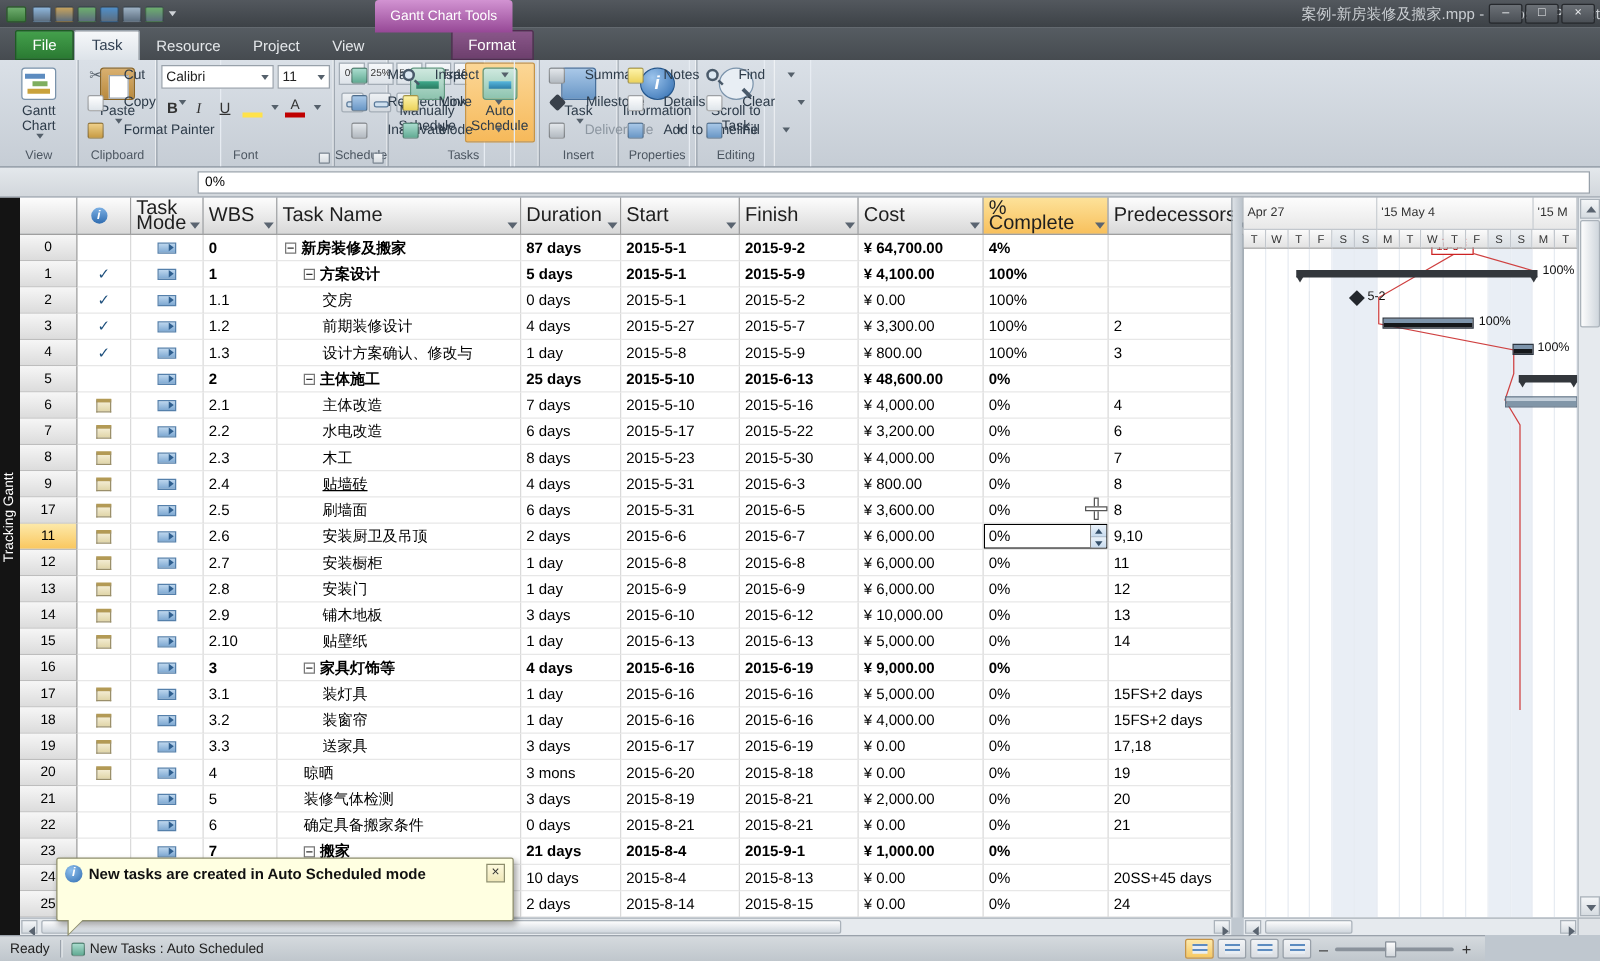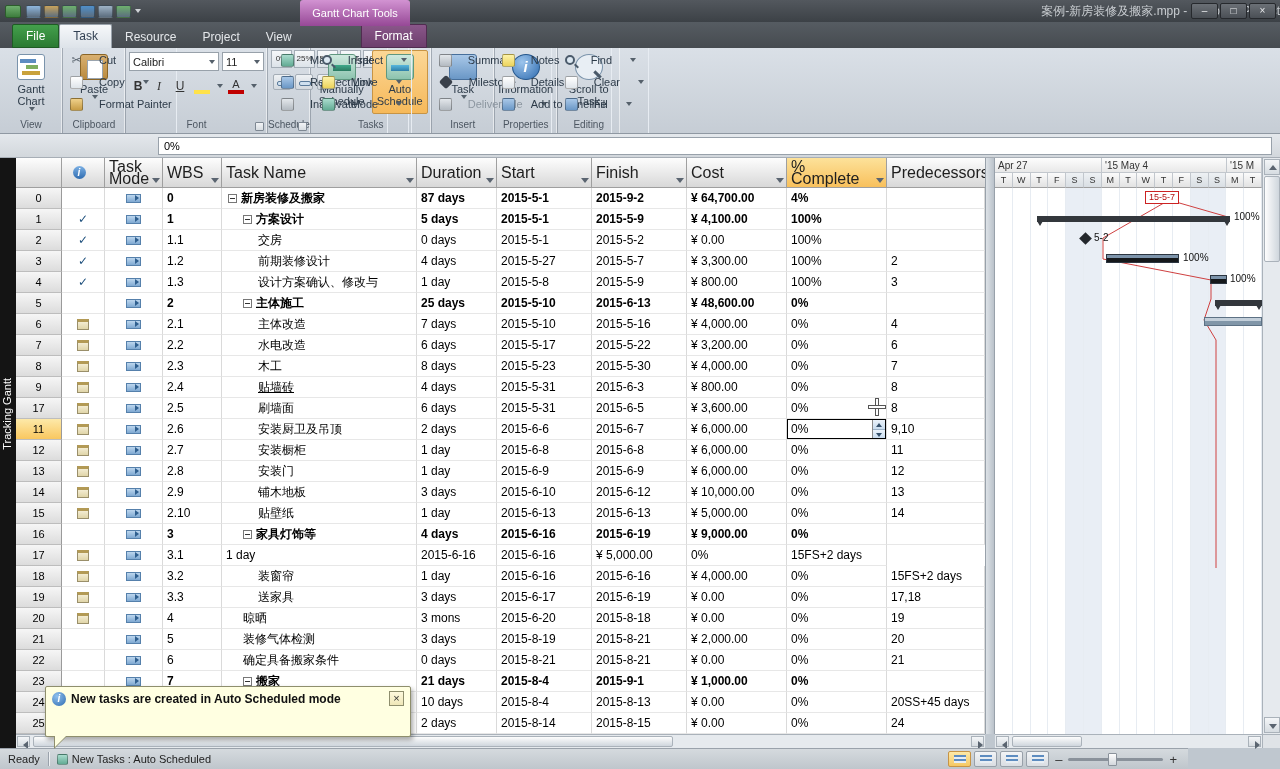--- a/index.html
+++ b/index.html
@@ -134,21 +134,21 @@
 .hscroll-right{left:995px;top:734px;width:267px;height:14px;background:#e6eaee;border-top:1px solid #aab2ba;display:flex;z-index:6;}
 .hscroll-left .sarrow,.hscroll-right .sarrow{width:13px;height:11px;}
 .hthumb{height:11px;margin:1px 0;background:linear-gradient(#fdfdfd,#cfd6dd);border:1px solid #aab2ba;border-radius:2px;}
 .hthumb.t1{width:640px;margin-left:2px;}
 .hthumb.t2{width:70px;margin-left:2px;}
 .hsp{flex:1;}
 .scroll-corner{left:1262px;top:734px;width:18px;height:14px;background:#dfe3e7;border-top:1px solid #aab2ba;border-left:1px solid #aab2ba;z-index:6;}
 
 
 .ghead{left:995px;top:158px;width:267px;height:30px;z-index:5;background:#eee;}
-.tier1{display:flex;height:15px;}
+.tier1{display:flex;height:26px;}
 .t1c{border-right:1px solid #c2c7cd;border-bottom:1px solid #c2c7cd;background:linear-gradient(#fdfdfd,#e8e8e8);font-size:10px;color:#333;display:flex;align-items:center;padding-left:3px;white-space:nowrap;overflow:hidden;}
 .t1c.w1{width:107px;} .t1c.w2{width:125px;} .t1c.w3{flex:1;}
 .tier2{display:flex;height:15px;}
 .t2c{flex:1;border-right:1px solid #c2c7cd;border-bottom:1px solid #9f9f9f;background:linear-gradient(#fbfbfb,#e2e2e2);font-size:9px;color:#333;display:flex;align-items:center;justify-content:center;}
 .t2c.wkd{background:linear-gradient(#eef1f4,#d9dee3);}
 .gbodyarea{left:995px;top:188px;width:267px;height:546px;background:#fff;overflow:hidden;z-index:4;}
 .gcols{position:absolute;left:0;top:0;right:0;bottom:0;}
 .gcol{position:absolute;top:0;bottom:0;border-right:1px solid #e7ecf2;}
 .gcol.wkd{background:#e9eef5;}
 .glines{position:absolute;left:0;top:0;z-index:1;}
@@ -783,20 +783,21 @@
       </div>
       <div class="trow">
         <div class="cell rownum">17</div>
         <div class="cell c-info">
           <div class="ic-cal"></div>
         </div>
         <div class="cell c-mode">
           <div class="ic-automode"></div>
         </div>
         <div class="cell c-wbs">3.1</div>
+        <div class="cell c-name" style="padding-left: 36px;"><div style="display: inline;">装灯具</div></div>
         <div class="cell c-dur">1 day</div>
         <div class="cell c-start">2015-6-16</div>
         <div class="cell c-fin">2015-6-16</div>
         <div class="cell c-cost">¥ 5,000.00</div>
         <div class="cell c-pct">0%</div>
         <div class="cell c-pred">15FS+2 days</div>
       </div>
       <div class="trow">
         <div class="cell rownum">18</div>
         <div class="cell c-info">

